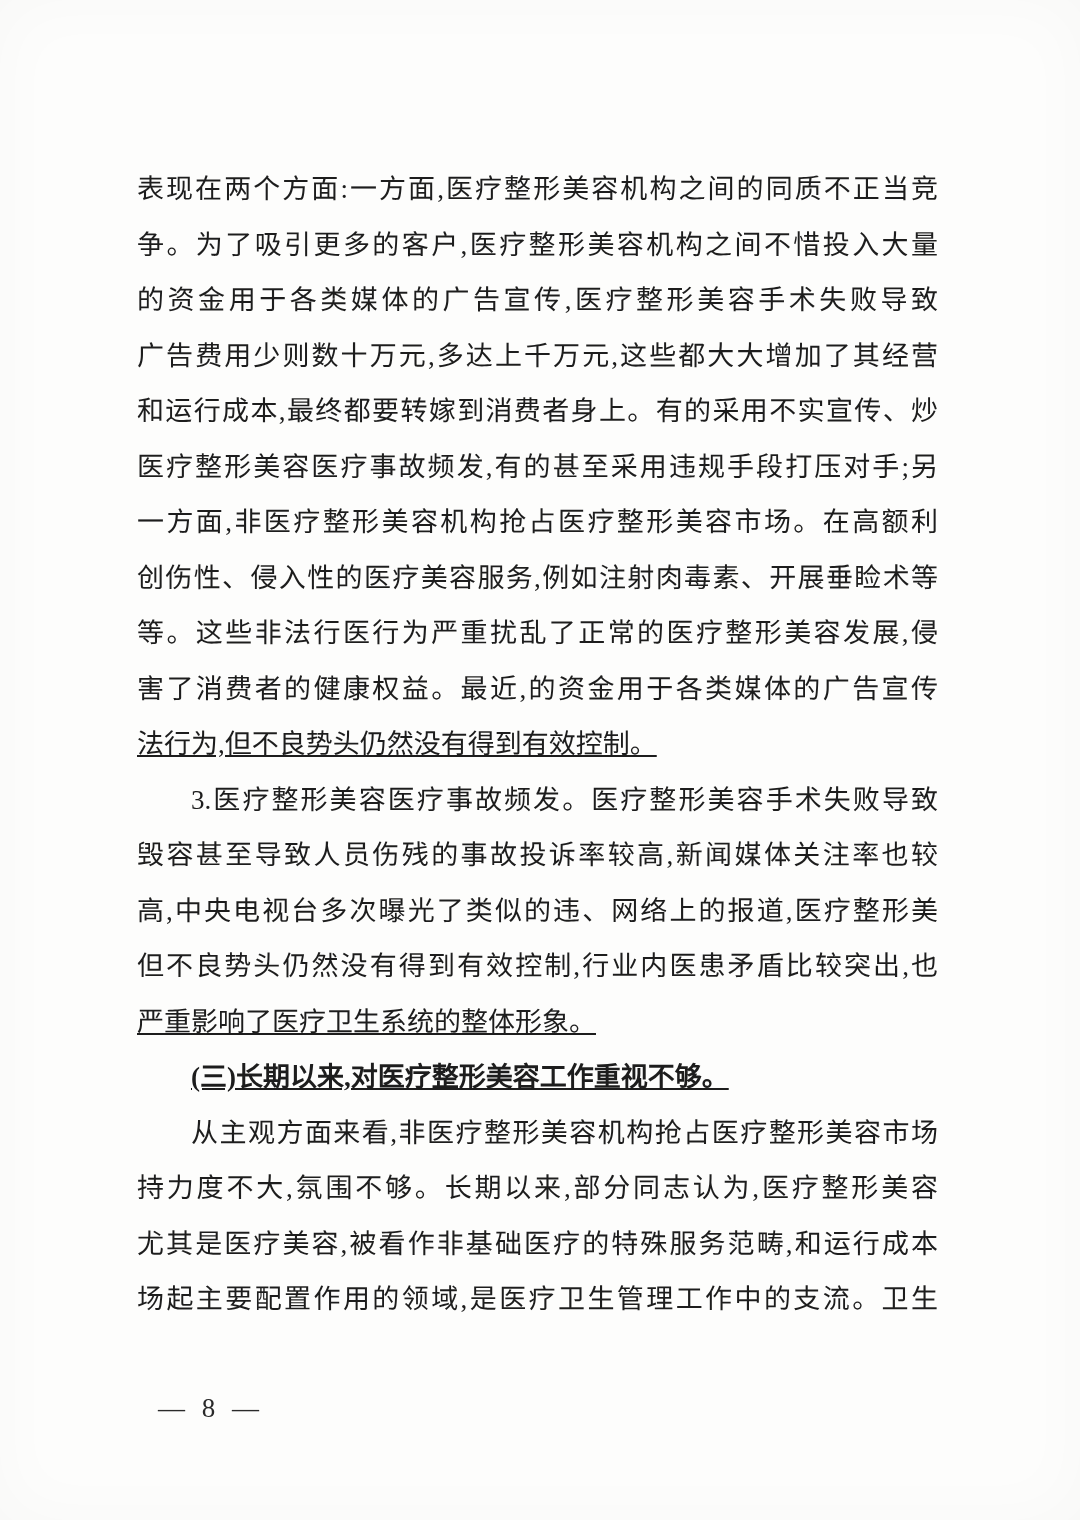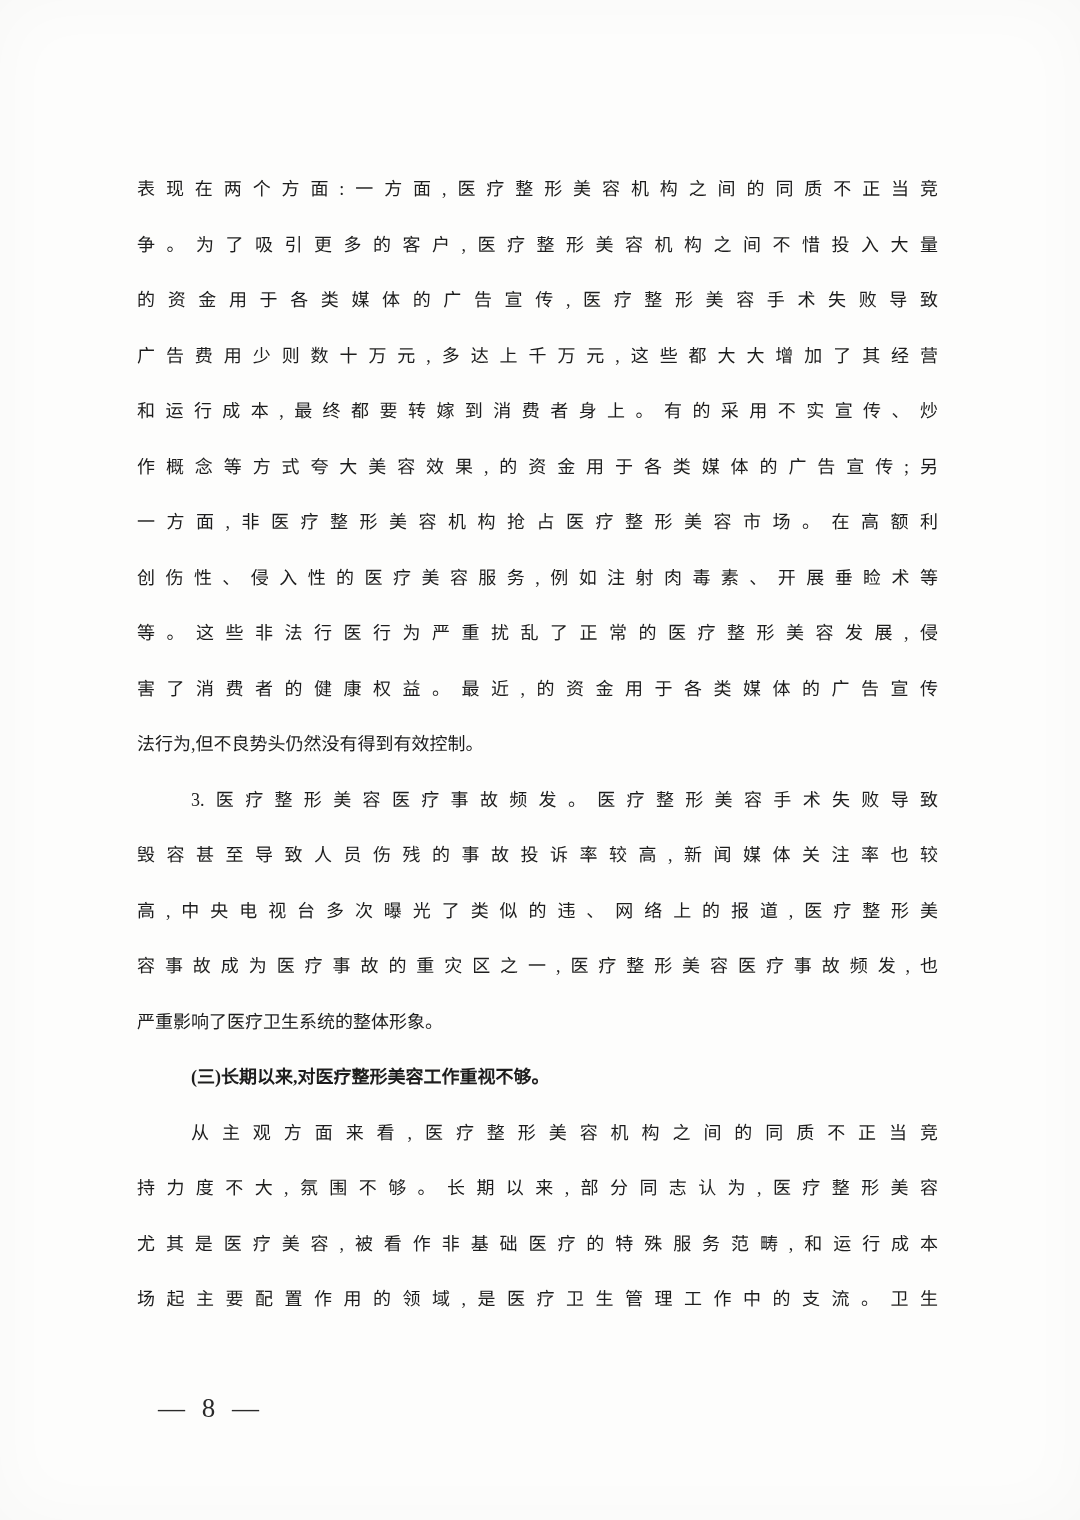--- a/index.html
+++ b/index.html
@@ -19,32 +19,33 @@
   }
   .content {
     position: absolute;
     left: 137px;
     top: 162px;
     width: 801px;
   }
   .line {
     height: 55.5px;
     line-height: 55.5px;
-    font-size: 18px;
+    font-size: 27px;
     white-space: normal;
     overflow: hidden;
   }
   .line.justify {
     text-align: justify;
     text-align-last: justify;
     text-justify: inter-character;
   }
   .line.left {
     text-align: left;
     text-align-last: left;
+    text-decoration: underline;
   }
   .line.indent {
     text-indent: 54px;
   }
   .line.bold {
     font-weight: bold;
   }
   .footer {
     position: absolute;
     left: 158px;
@@ -58,31 +59,31 @@
 </head>
 <body>
 
 <div class="page">
   <div class="content" id="document-body">
       <div class="line justify">表现在两个方面:一方面,医疗整形美容机构之间的同质不正当竞</div>
       <div class="line justify">争。为了吸引更多的客户,医疗整形美容机构之间不惜投入大量</div>
       <div class="line justify">的资金用于各类媒体的广告宣传,医疗整形美容手术失败导致</div>
       <div class="line justify">广告费用少则数十万元,多达上千万元,这些都大大增加了其经营</div>
       <div class="line justify">和运行成本,最终都要转嫁到消费者身上。有的采用不实宣传、炒</div>
-      <div class="line justify">作概念等方式夸大美容效果,的资金用于各类媒体的广告宣传;另</div>
+      <div class="line justify">医疗整形美容医疗事故频发,有的甚至采用违规手段打压对手;另</div>
       <div class="line justify">一方面,非医疗整形美容机构抢占医疗整形美容市场。在高额利</div>
       <div class="line justify">创伤性、侵入性的医疗美容服务,例如注射肉毒素、开展垂睑术等</div>
       <div class="line justify">等。这些非法行医行为严重扰乱了正常的医疗整形美容发展,侵</div>
       <div class="line justify">害了消费者的健康权益。最近,的资金用于各类媒体的广告宣传</div>
       <div class="line left">法行为,但不良势头仍然没有得到有效控制。</div>
       <div class="line justify indent">3.医疗整形美容医疗事故频发。医疗整形美容手术失败导致</div>
       <div class="line justify">毁容甚至导致人员伤残的事故投诉率较高,新闻媒体关注率也较</div>
       <div class="line justify">高,中央电视台多次曝光了类似的违、网络上的报道,医疗整形美</div>
-      <div class="line justify">容事故成为医疗事故的重灾区之一,医疗整形美容医疗事故频发,也</div>
+      <div class="line justify">但不良势头仍然没有得到有效控制,行业内医患矛盾比较突出,也</div>
       <div class="line left">严重影响了医疗卫生系统的整体形象。</div>
       <div class="line left indent bold">(三)长期以来,对医疗整形美容工作重视不够。</div>
-      <div class="line justify indent">从主观方面来看,医疗整形美容机构之间的同质不正当竞</div>
+      <div class="line justify indent">从主观方面来看,非医疗整形美容机构抢占医疗整形美容市场</div>
       <div class="line justify">持力度不大,氛围不够。长期以来,部分同志认为,医疗整形美容</div>
       <div class="line justify">尤其是医疗美容,被看作非基础医疗的特殊服务范畴,和运行成本</div>
       <div class="line justify">场起主要配置作用的领域,是医疗卫生管理工作中的支流。卫生</div>
     </div>
   <div class="footer">— 8 —</div>
 </div>
 
 </body></html>

